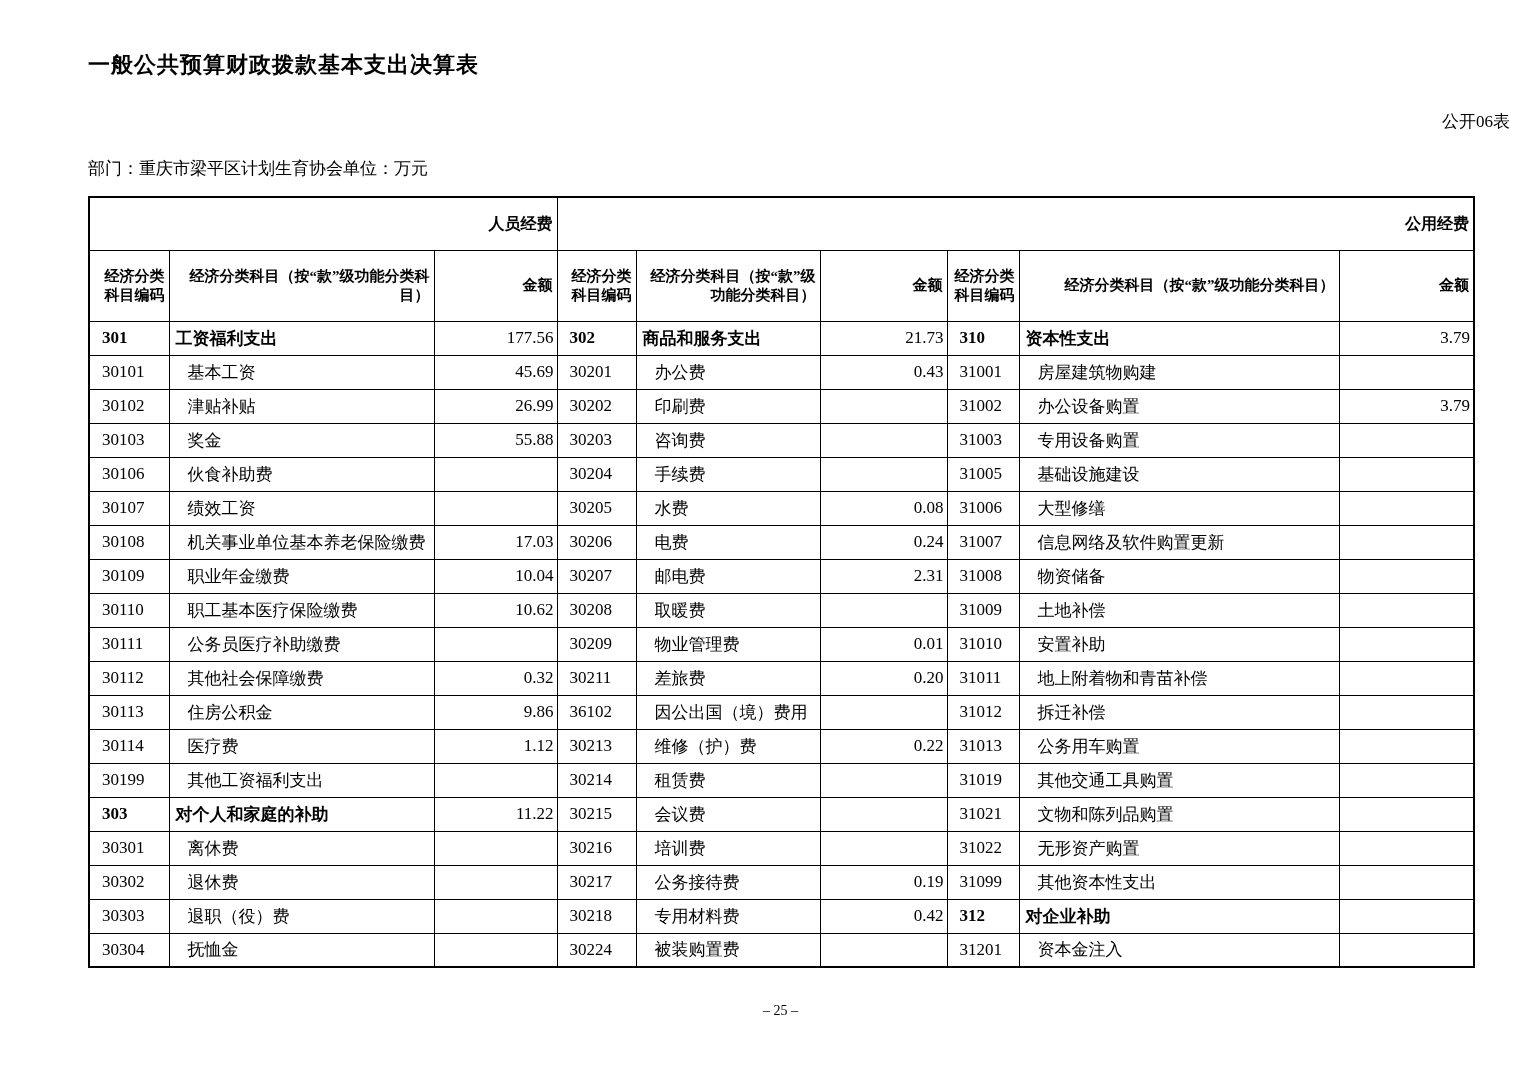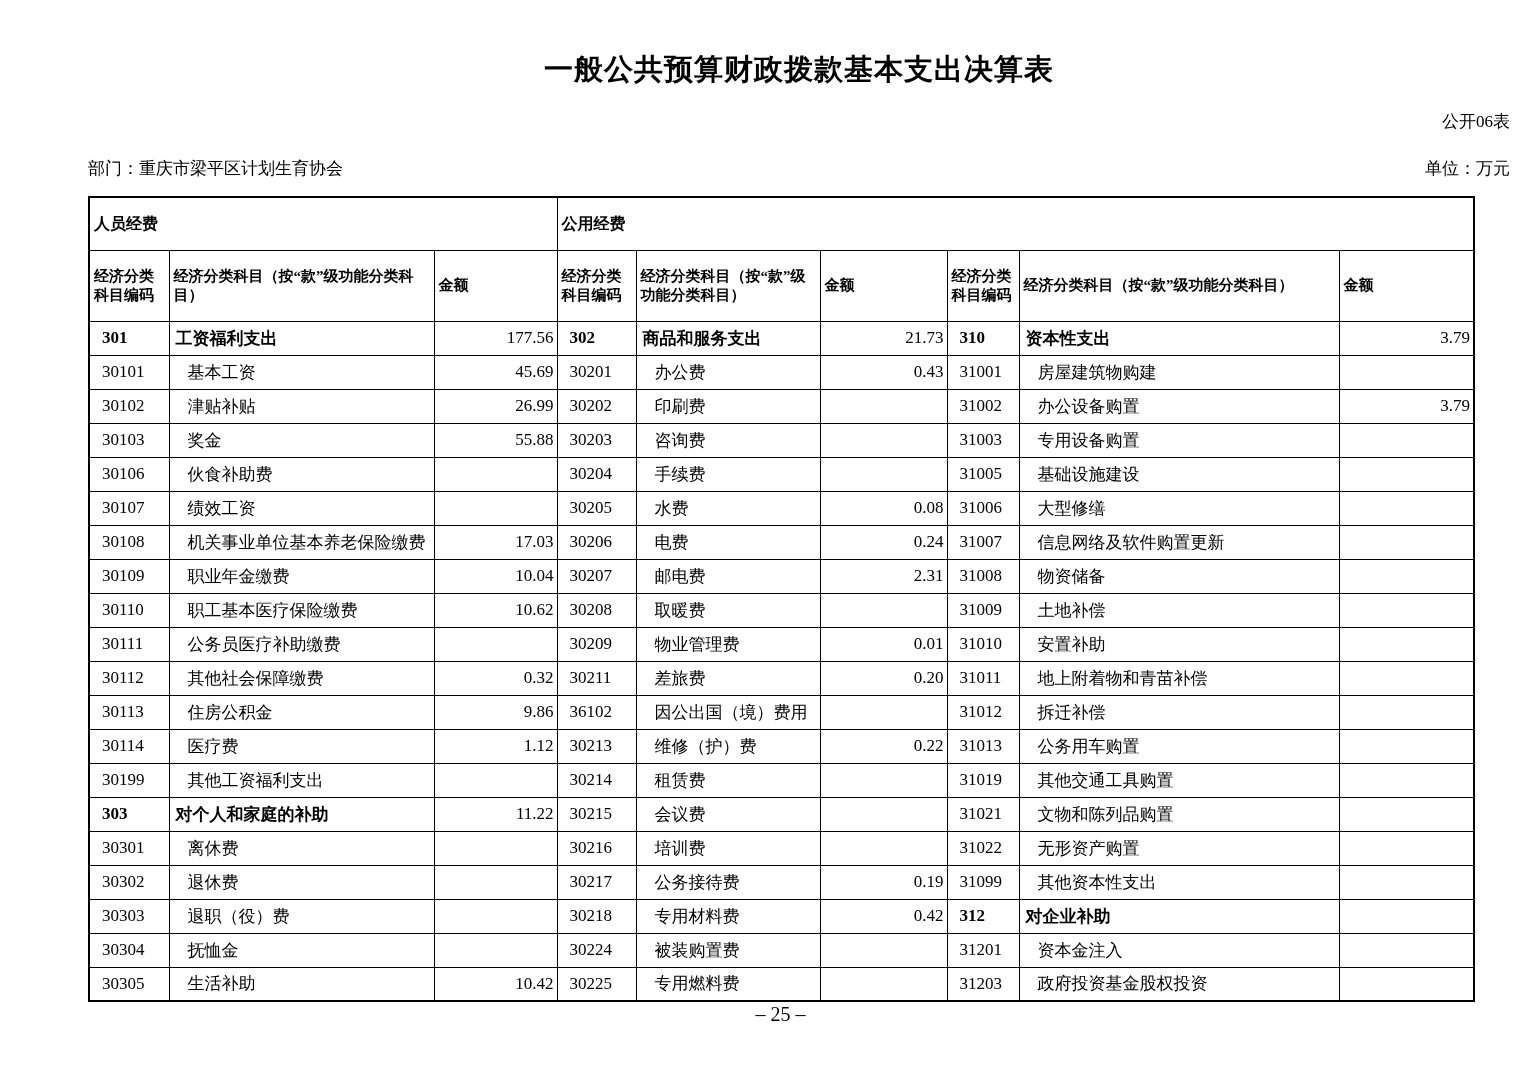--- a/index.html
+++ b/index.html
@@ -10,40 +10,38 @@
     position: relative;
     font-family: "Liberation Serif", "DejaVu Serif", serif;
     color: #000;
     overflow: hidden;
   }
   .page-title {
     position: absolute;
     top: 50px;
     left: 88px;
     width: 1422px;
-    text-align: center;
-    font-size: 29px;
+    font-size: 22px;
     font-weight: bold;
     letter-spacing: 1px;
   }
   .form-label {
     position: absolute;
     top: 110px;
     left: 88px;
     width: 1422px;
     text-align: right;
     font-size: 17px;
   }
   .meta-row {
     position: absolute;
     top: 157px;
     left: 88px;
     width: 1422px;
     display: flex;
-    justify-content: space-between;
     font-size: 17px;
   }
   table.budget {
     position: absolute;
     top: 196px;
     left: 88px;
     width: 1385px;
     border-collapse: collapse;
     table-layout: fixed;
     border: 2px solid #000;
@@ -52,38 +50,38 @@
     border: 1px solid #000;
     vertical-align: middle;
     overflow: hidden;
   }
   thead tr.group-row { height: 34px; }
   thead tr.col-row  { height: 66px; }
   tbody tr { height: 34px; }
   th {
     font-size: 15px;
     font-weight: bold;
-    text-align: left;
+    text-align: right;
     padding: 16px 4px;
     line-height: 1.25;
   }
   th.group { font-size: 16px; }
   td { font-size: 17px; white-space: nowrap; }
   td.code { text-align: left; padding-left: 12px; }
   td.name { text-align: left; padding-left: 18px; }
   td.amt  { text-align: right; padding-right: 3px; }
   td.code.section, td.name.section { font-weight: bold; }
   td.name.section { padding-left: 6px; }
   .page-footer {
     position: absolute;
     top: 1003px;
     left: 88px;
     width: 1385px;
     text-align: center;
-    font-size: 20px;
+    font-size: 14px;
   }
 </style>
 </head>
 <body>
 
 <div class="page-title">一般公共预算财政拨款基本支出决算表</div>
 <div class="form-label">公开06表</div>
 
 <div class="meta-row">
   <span>部门：重庆市梁平区计划生育协会</span>
@@ -322,27 +320,16 @@
         <td class="code">30304</td>
         <td class="name">抚恤金</td>
         <td class="amt"></td>
         <td class="code">30224</td>
         <td class="name">被装购置费</td>
         <td class="amt"></td>
         <td class="code">31201</td>
         <td class="name">资本金注入</td>
         <td class="amt"></td>
       </tr>
-      <tr>
-        <td class="code">30305</td>
-        <td class="name">生活补助</td>
-        <td class="amt">10.42</td>
-        <td class="code">30225</td>
-        <td class="name">专用燃料费</td>
-        <td class="amt"></td>
-        <td class="code">31203</td>
-        <td class="name">政府投资基金股权投资</td>
-        <td class="amt"></td>
-      </tr>
     </tbody>
 </table>
 
 <div class="page-footer">– 25 –</div>
 
 </body></html>

